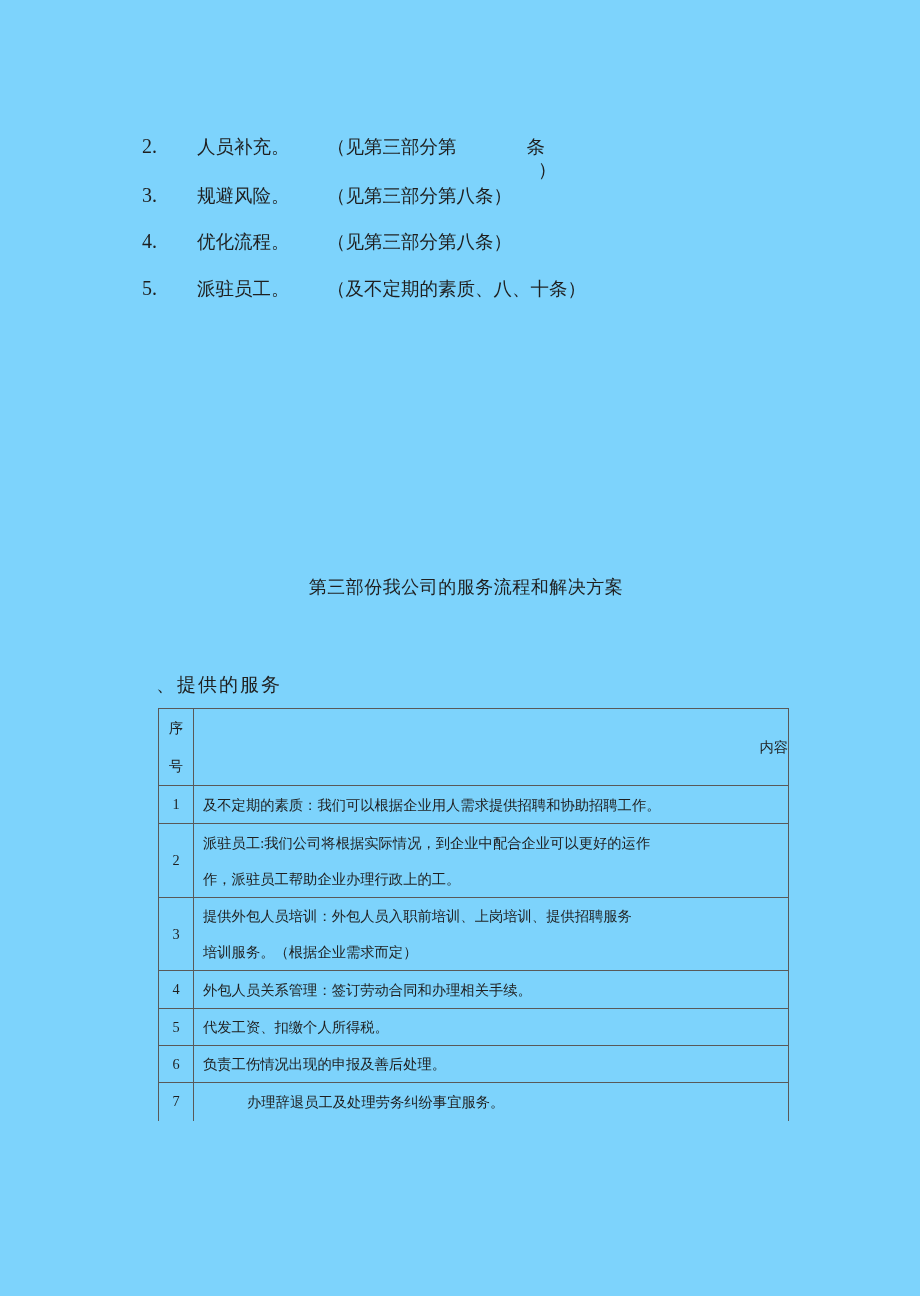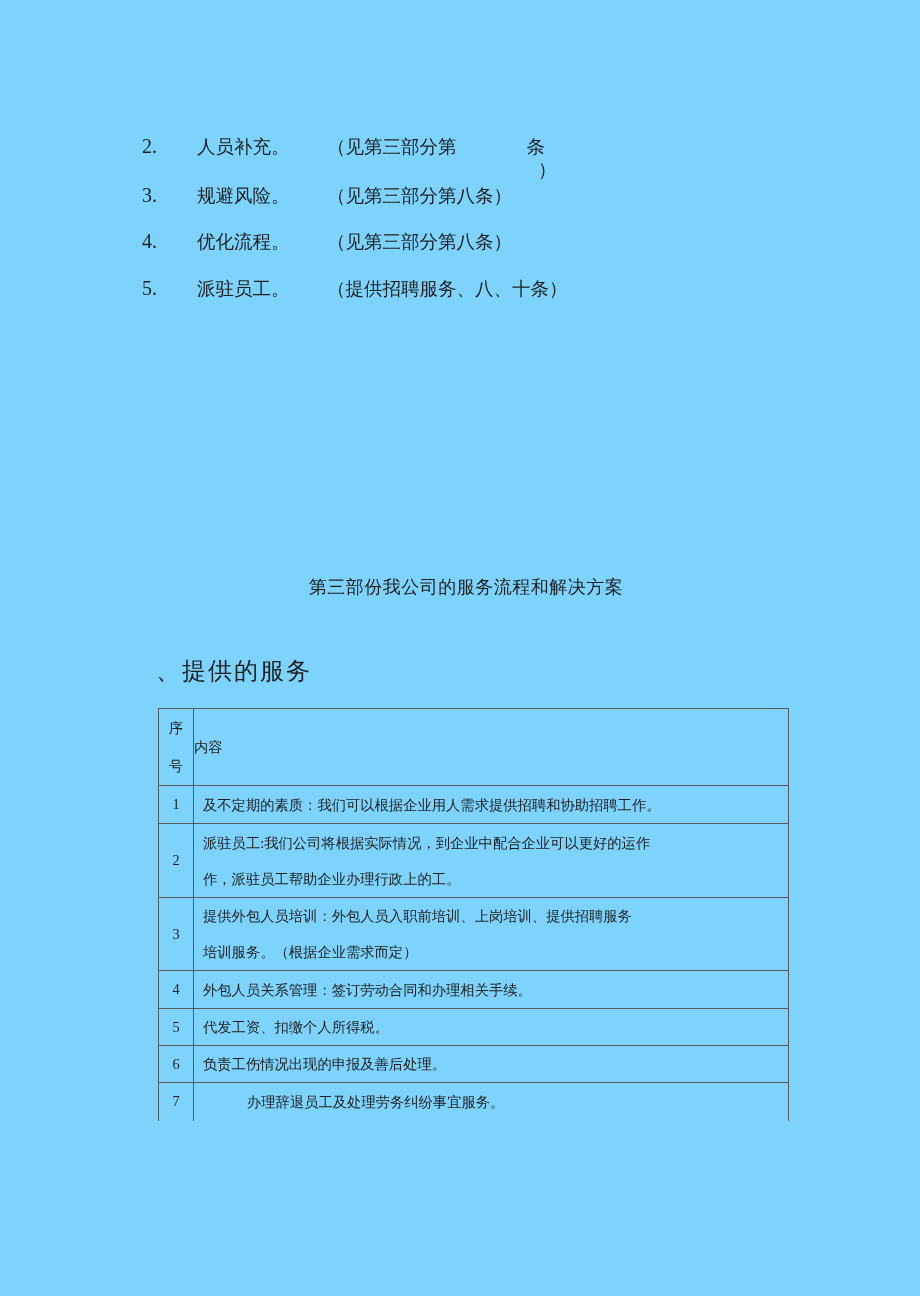--- a/index.html
+++ b/index.html
@@ -34,22 +34,22 @@
   
   .section-title {
     position: absolute; left: 6px; top: 574px; width: 920px;
     text-align: center;
     font-size: 18px; line-height: 26px;
     letter-spacing: 0.5px;
   }
 
   
   .subsection-heading {
-    position: absolute; left: 156px; top: 656px;
-    font-size: 24px; line-height: 30px;
+    position: absolute; left: 156px; top: 670px;
+    font-size: 19px; line-height: 30px;
     letter-spacing: 2px;
   }
 
   
   .table-clip {
     position: absolute; left: 158px; top: 708px;
     width: 633px; height: 413px;
     overflow: hidden;
   }
   table.services {
@@ -76,42 +76,42 @@
   tr.r-h38      { height: 38px; }
   tr.r-h74      { height: 74px; }
   tr.r-h72      { height: 72px; }
   tr.r-h36      { height: 36px; }
   tr.r-h37      { height: 37px; }
   tr.r-clipped  { height: 60px; }
   tr.r-clipped td { vertical-align: top; }
   tr.r-clipped td.no-cell { padding-top: 10px; }
   tr.r-clipped td.content-cell .cell-line { line-height: 38px; margin-left: 44px; }
   .hdr .no-hdr div { line-height: 38px; text-align: center; }
-  .hdr .content-hdr { text-align: left; padding-left: 0; }
+  .hdr .content-hdr { text-align: right; padding-left: 0; }
 </style>
 </head>
 <body>
 
 <div class="page">
 
   <div class="list-item item-0">
     <span class="li-num">2.</span><span class="li-term">人员补充。</span><span class="li-ref">（见第三部分第</span><span class="li-gap"></span><span class="li-ref">条</span>
   </div>
   <div class="wrap-close">）</div>
 
   <div class="list-item item-1">
     <span class="li-num">3.</span><span class="li-term">规避风险。</span><span class="li-ref">（见第三部分第八条）</span>
   </div>
 
   <div class="list-item item-2">
     <span class="li-num">4.</span><span class="li-term">优化流程。</span><span class="li-ref">（见第三部分第八条）</span>
   </div>
 
   <div class="list-item item-3">
-    <span class="li-num">5.</span><span class="li-term">派驻员工。</span><span class="li-ref">（提供招聘服务、八、十条）</span>
+    <span class="li-num">5.</span><span class="li-term">派驻员工。</span><span class="li-ref">（及不定期的素质、八、十条）</span>
   </div>
 
   <div class="section-title">第三部份我公司的服务流程和解决方案</div>
 
   <div class="subsection-heading">、提供的服务</div>
 
   <div class="table-clip">
     <table class="services">
       <tbody>
           <tr class="hdr">

